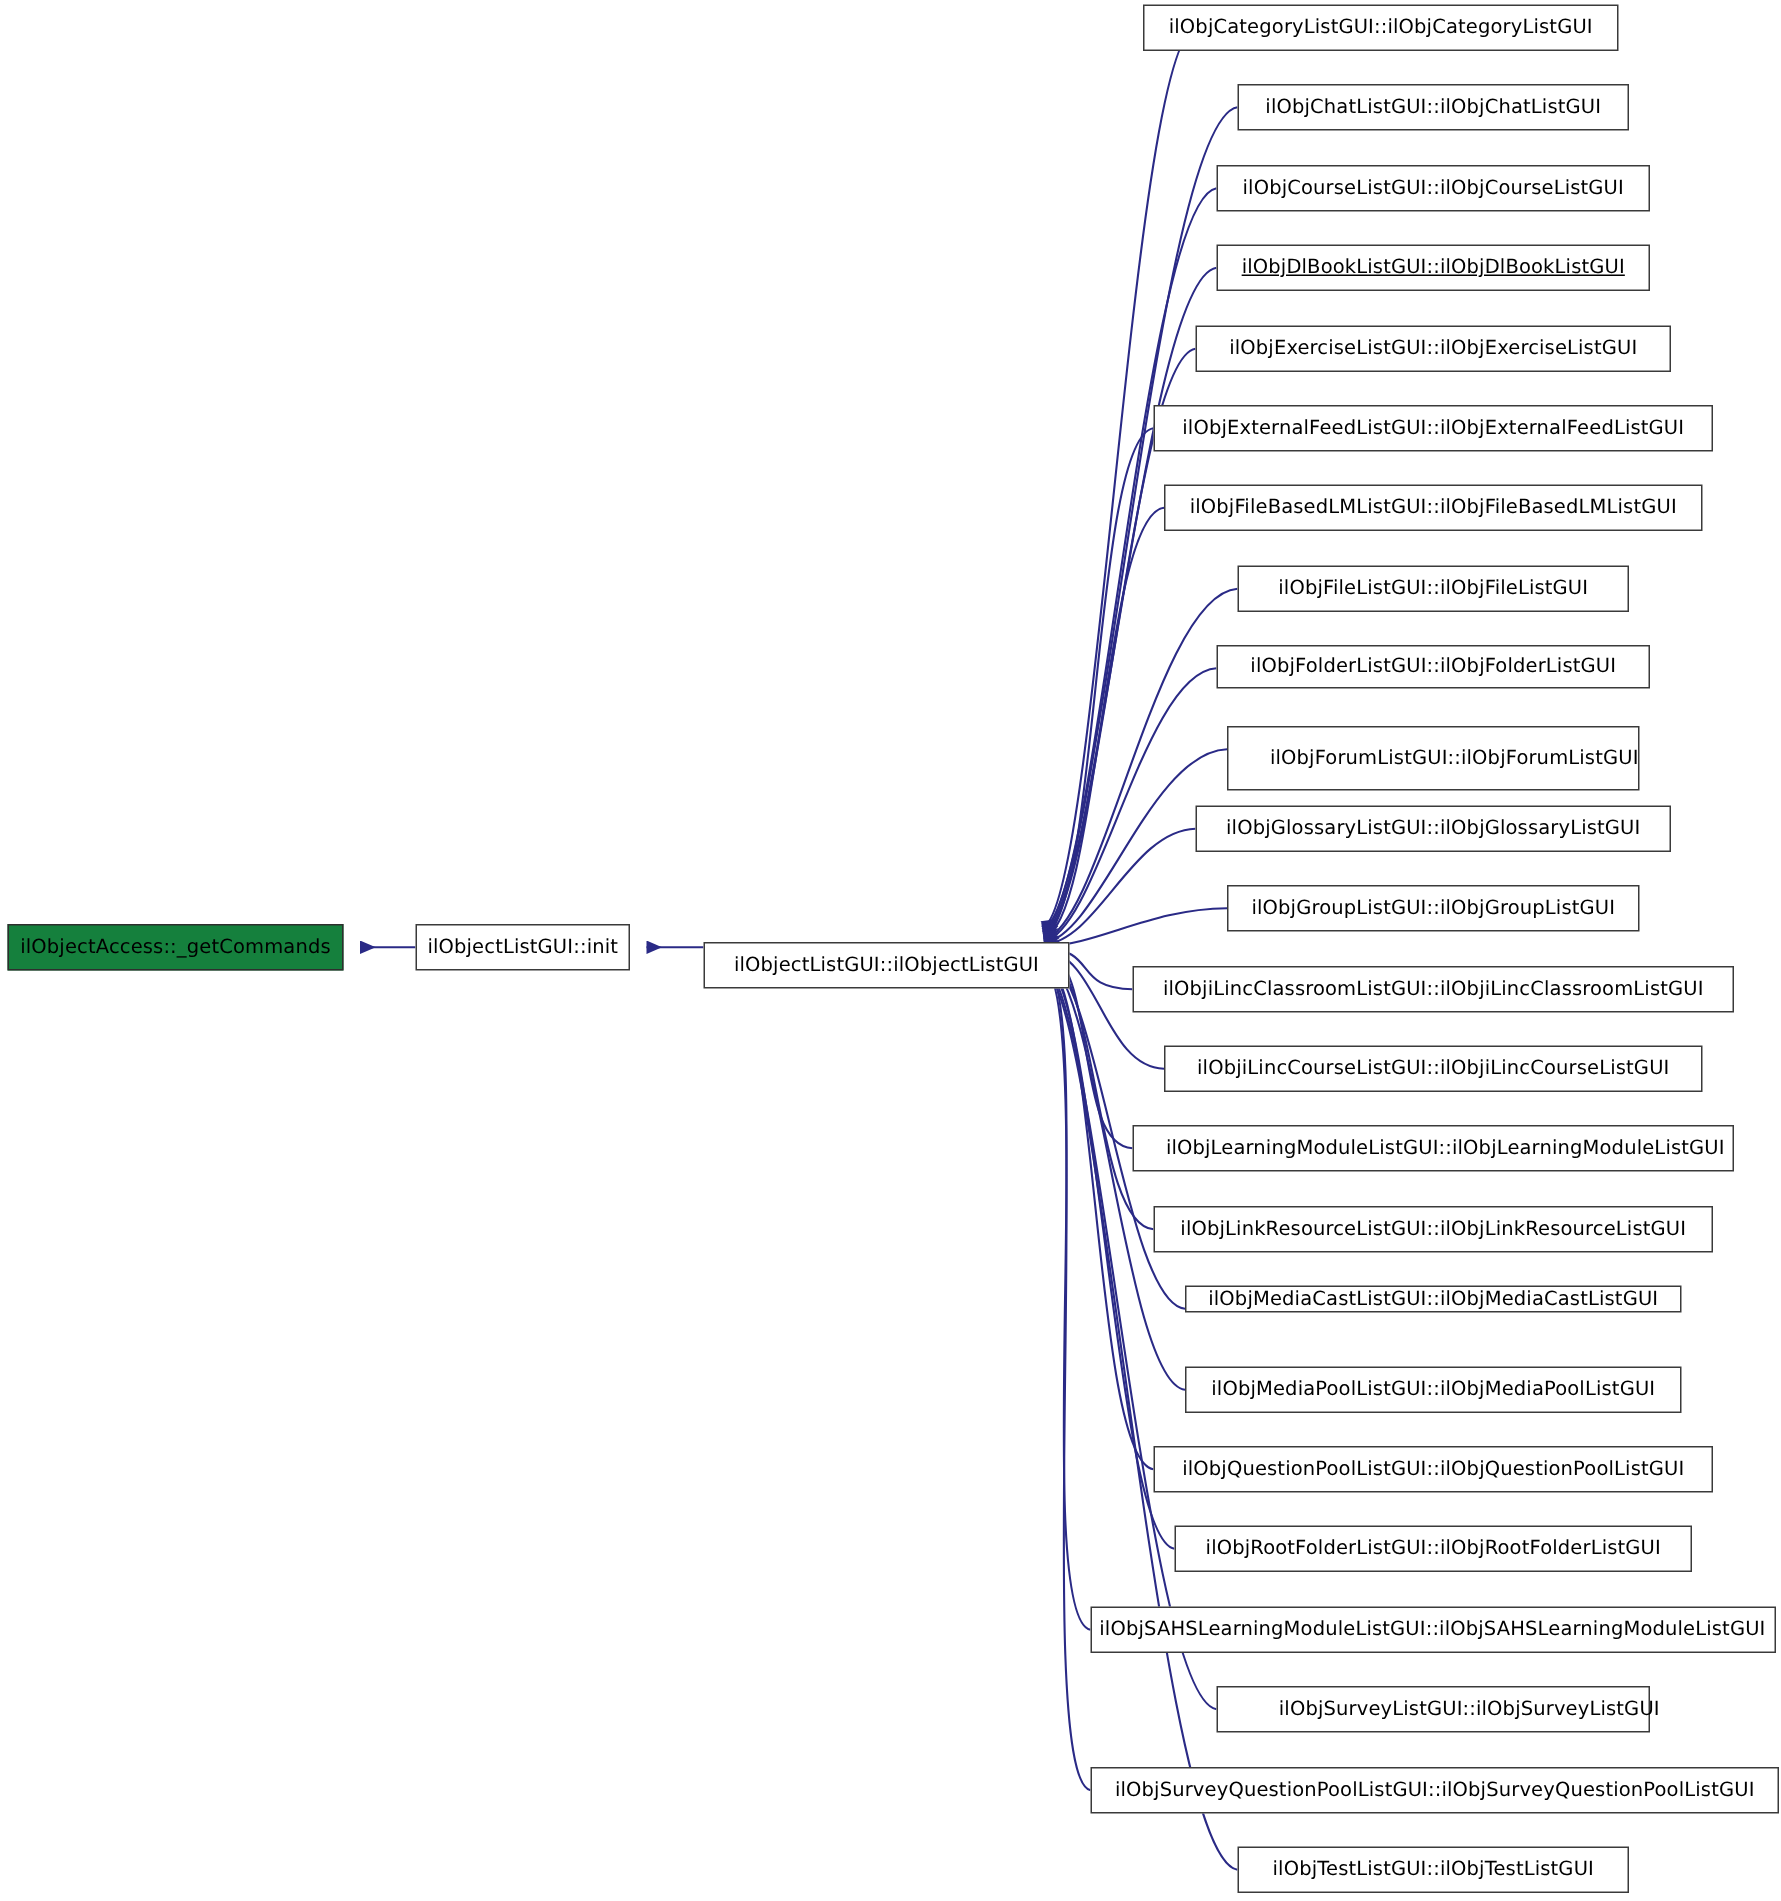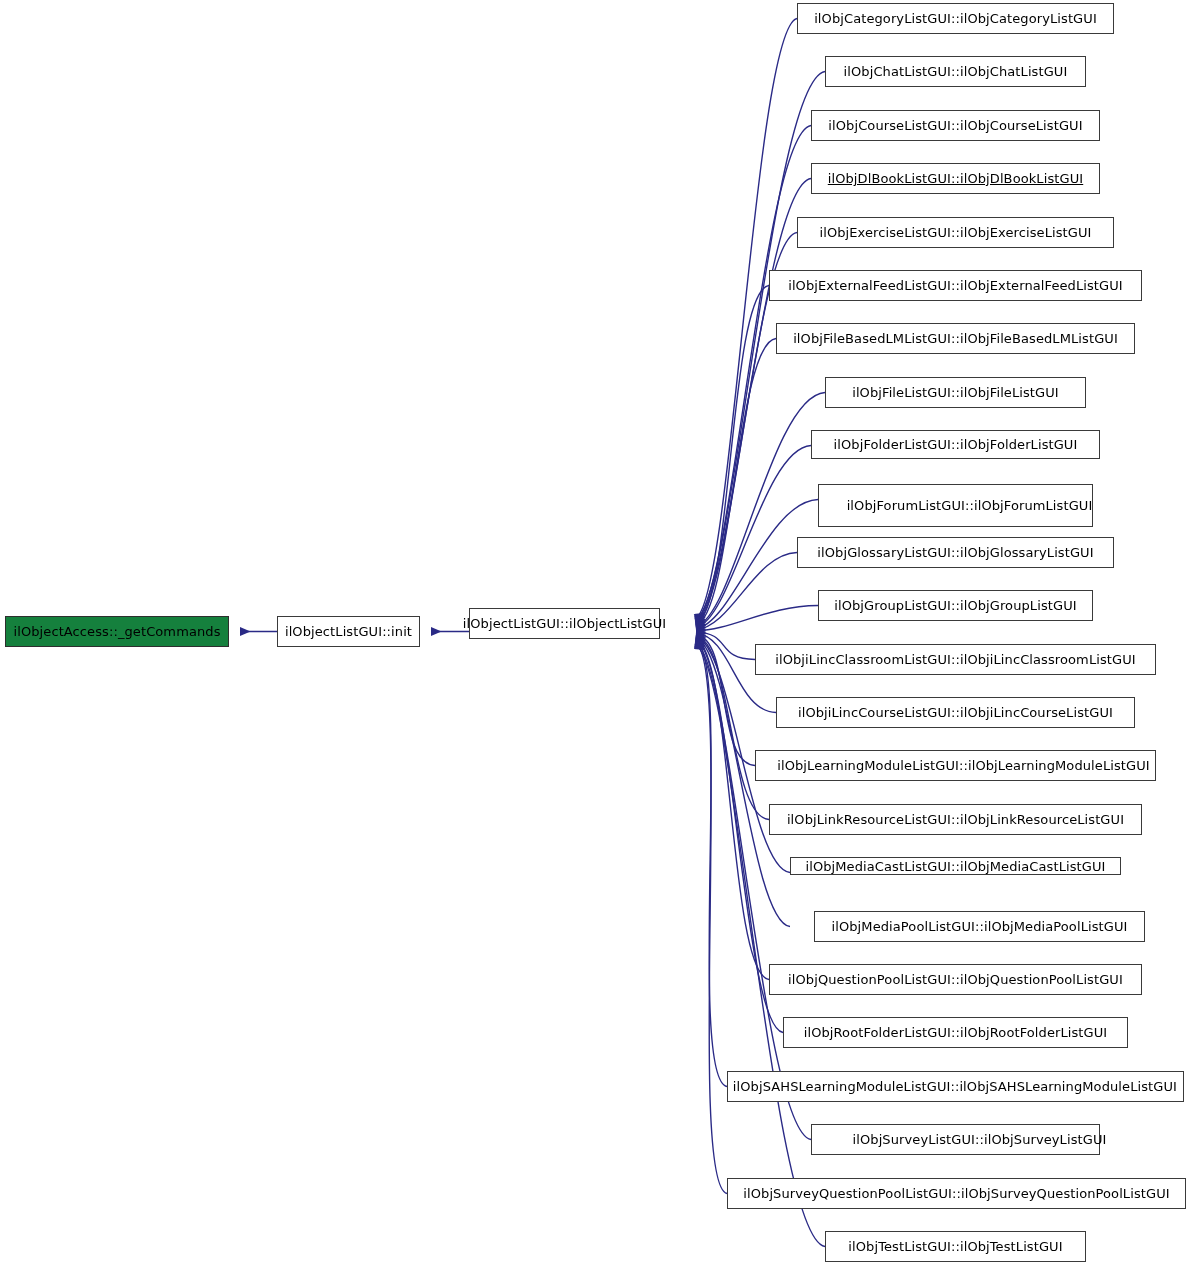--- a/index.html
+++ b/index.html
@@ -89,26 +89,26 @@
   </svg>
 
   <div class="node highlight" id="node-root" style="left:5px; top:616px; width:224px; height:31px;">
     <span class="node-label">ilObjectAccess::_getCommands</span>
   </div>
 
   <div class="node" id="node-init" style="left:277px; top:616px; width:143px; height:31px;">
     <span class="node-label">ilObjectListGUI::init</span>
   </div>
 
-  <div class="node" id="node-hub" style="left:469px; top:608px; width:191px; height:31px;">
+  <div class="node" id="node-hub" style="left:469px; top:628px; width:244px; height:31px;">
     <span class="node-label">ilObjectListGUI::ilObjectListGUI</span>
   </div>
 
   <div id="caller-nodes">
-      <div class="node" style="left: 797px; top: 3px; width: 317px; height: 31px; justify-content: center;">
+      <div class="node" style="left: 762px; top: 3px; width: 317px; height: 31px; justify-content: center;">
         <span class="node-label">ilObjCategoryListGUI::ilObjCategoryListGUI</span>
       </div>
       <div class="node" style="left: 825px; top: 56px; width: 261px; height: 31px;">
         <span class="node-label">ilObjChatListGUI::ilObjChatListGUI</span>
       </div>
       <div class="node" style="left: 811px; top: 110px; width: 289px; height: 31px;">
         <span class="node-label">ilObjCourseListGUI::ilObjCourseListGUI</span>
       </div>
       <div class="node" style="left: 811px; top: 163px; width: 289px; height: 31px; text-decoration: underline;">
         <span class="node-label">ilObjDlBookListGUI::ilObjDlBookListGUI</span>
@@ -145,21 +145,21 @@
       </div>
       <div class="node" style="left: 755px; top: 750px; width: 401px; height: 31px; padding-left: 16px;">
         <span class="node-label">ilObjLearningModuleListGUI::ilObjLearningModuleListGUI</span>
       </div>
       <div class="node" style="left: 769px; top: 804px; width: 373px; height: 31px;">
         <span class="node-label">ilObjLinkResourceListGUI::ilObjLinkResourceListGUI</span>
       </div>
       <div class="node" style="left: 790px; top: 857px; width: 331px; height: 18px;">
         <span class="node-label">ilObjMediaCastListGUI::ilObjMediaCastListGUI</span>
       </div>
-      <div class="node" style="left: 790px; top: 911px; width: 331px; height: 31px; margin-left: 24px;">
+      <div class="node" style="left: 790px; top: 911px; width: 331px; height: 31px;">
         <span class="node-label">ilObjMediaPoolListGUI::ilObjMediaPoolListGUI</span>
       </div>
       <div class="node" style="left: 769px; top: 964px; width: 373px; height: 31px;">
         <span class="node-label">ilObjQuestionPoolListGUI::ilObjQuestionPoolListGUI</span>
       </div>
       <div class="node" style="left: 783px; top: 1017px; width: 345px; height: 31px;">
         <span class="node-label">ilObjRootFolderListGUI::ilObjRootFolderListGUI</span>
       </div>
       <div class="node" style="left: 727px; top: 1071px; width: 457px; height: 31px; justify-content: flex-end;">
         <span class="node-label">ilObjSAHSLearningModuleListGUI::ilObjSAHSLearningModuleListGUI</span>

